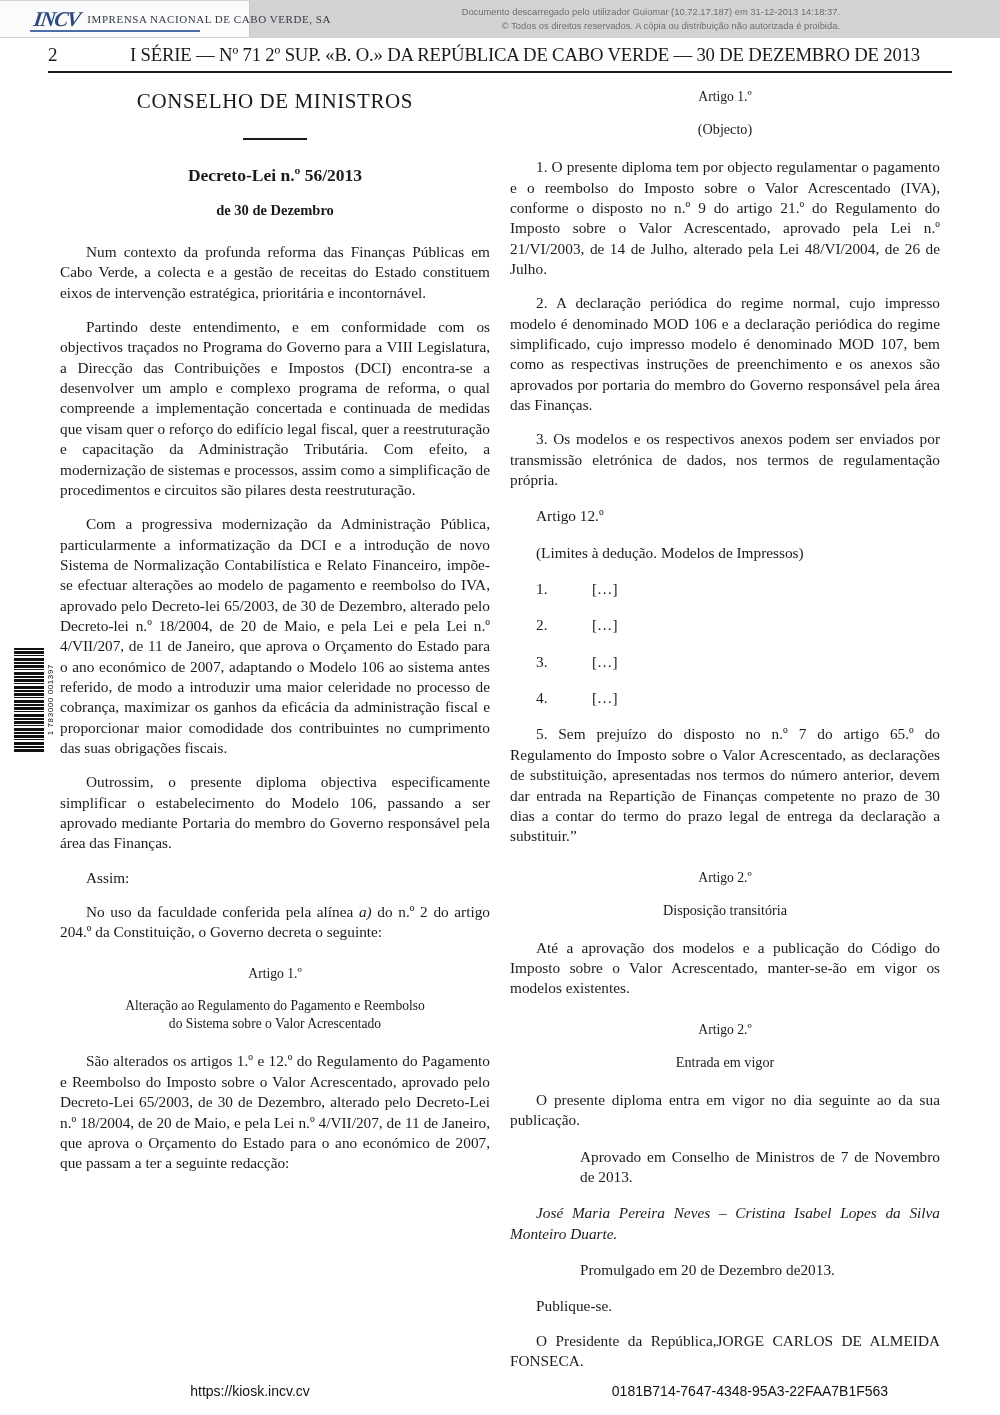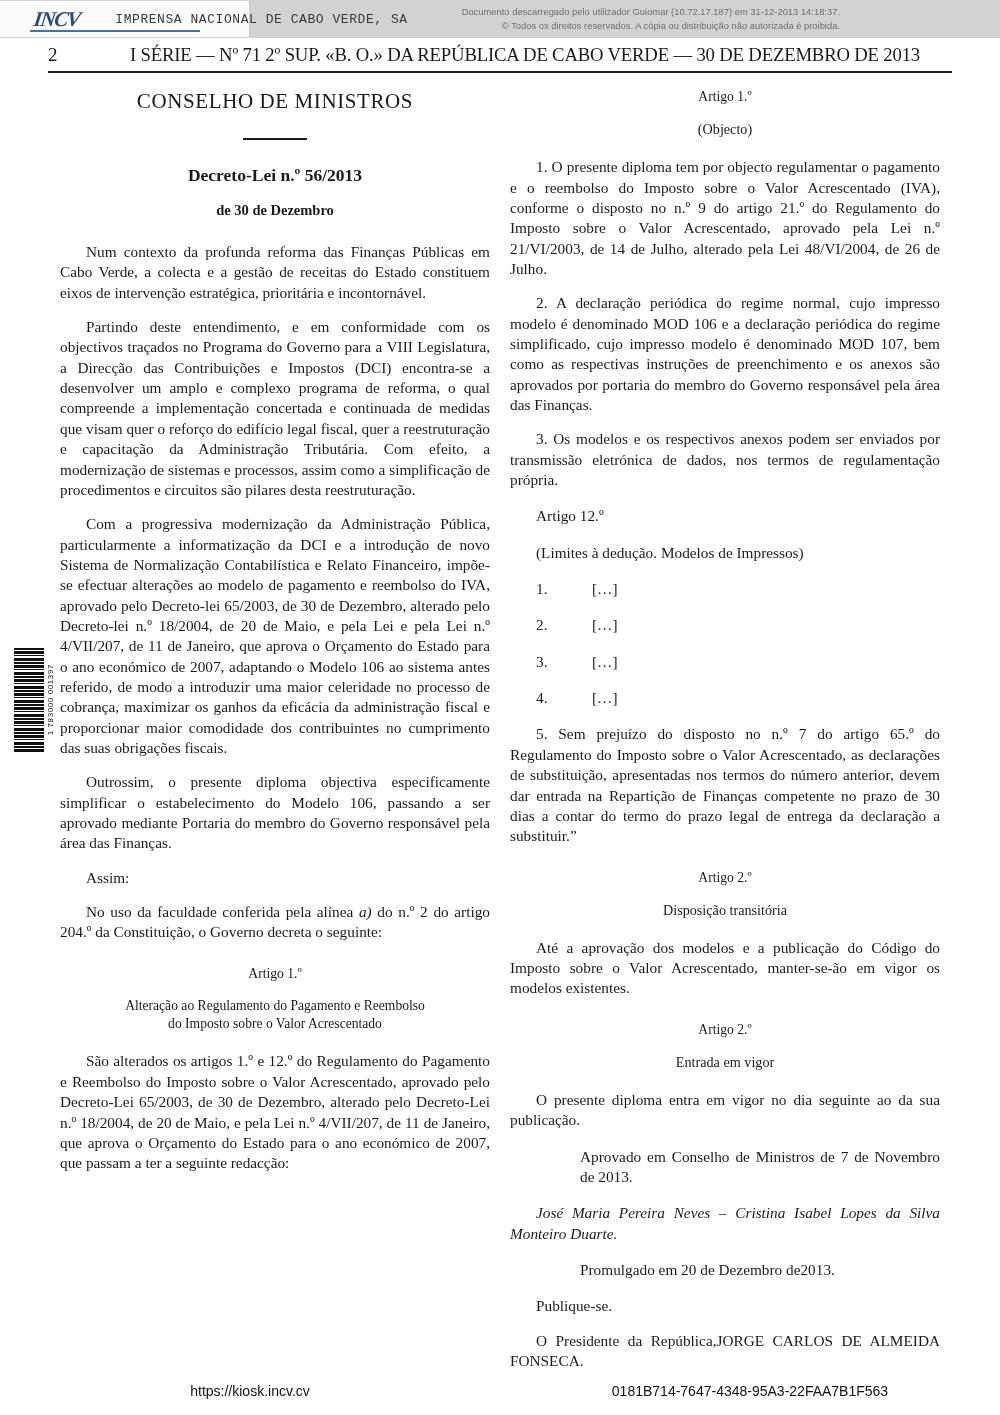--- a/index.html
+++ b/index.html
@@ -45,26 +45,25 @@
     font-style: italic;
     font-weight: bold;
     font-size: 21px;
     color: #2a4a80;
     letter-spacing: -1.5px;
     line-height: 1;
     transform: skewX(-8deg);
     margin-right: 8px;
   }
   .logo-text {
-    font-family: Liberation Mono, monospace;
-    font-size: 13px;
+    font-family: Liberation Serif, serif;
+    font-size: 11px;
     color: #333a45;
     letter-spacing: 0.55px;
     white-space: nowrap;
-    margin-left: 28px;
   }
   .logo-underline {
     position: absolute;
     left: 30px;
     bottom: 5px;
     width: 170px;
     height: 2px;
     background: #4a6ea8;
   }
   .watermark {
@@ -291,21 +290,21 @@
       <p class="body">Partindo deste entendimento, e em conformidade com os objectivos traçados no Programa do Governo para a VIII Legislatura, a Direcção das Contribuições e Impostos (DCI) encontra-se a desenvolver um amplo e complexo programa de reforma, o qual compreende a implementação concertada e continuada de medidas que visam quer o reforço do edifício legal fiscal, quer a reestruturação e capacitação da Administração Tributária. Com efeito, a modernização de sistemas e processos, assim como a simplificação de procedimentos e circuitos são pilares desta reestruturação.</p>
       <p class="body">Com a progressiva modernização da Administração Pública, particularmente a informatização da DCI e a introdução de novo Sistema de Normalização Contabilística e Relato Financeiro, impõe-se efectuar alterações ao modelo de pagamento e reembolso do IVA, aprovado pelo Decreto-lei 65/2003, de 30 de Dezembro, alterado pelo Decreto-lei n.º 18/2004, de 20 de Maio, e pela Lei e pela Lei n.º 4/VII/207, de 11 de Janeiro, que aprova o Orçamento do Estado para o ano económico de 2007, adaptando o Modelo 106 ao sistema antes referido, de modo a introduzir uma maior celeridade no processo de cobrança, maximizar os ganhos da eficácia da administração fiscal e proporcionar maior comodidade dos contribuintes no cumprimento das suas obrigações fiscais.</p>
       <p class="body">Outrossim, o presente diploma objectiva especificamente simplificar o estabelecimento do Modelo 106, passando a ser aprovado mediante Portaria do membro do Governo responsável pela área das Finanças.</p>
       <p class="body">Assim:</p>
 
       <p class="body"><span>No uso da faculdade conferida pela alínea </span><span class="italic">a)</span><span> do n.º 2 do artigo 204.º da Constituição, o Governo decreta o seguinte:</span></p>
 
       <p class="artigo">Artigo 1.º</p>
       <p class="epigrafe small">
         <span>Alteração ao Regulamento do Pagamento e Reembolso</span><br>
-        <span>do Imposto sobre o Valor Acrescentado</span>
+        <span>do Sistema sobre o Valor Acrescentado</span>
       </p>
 
       <p class="body">São alterados os artigos 1.º e 12.º do Regulamento do Pagamento e Reembolso do Imposto sobre o Valor Acrescentado, aprovado pelo Decreto-Lei 65/2003, de 30 de Dezembro, alterado pelo Decreto-Lei n.º 18/2004, de 20 de Maio, e pela Lei n.º 4/VII/207, de 11 de Janeiro, que aprova o Orçamento do Estado para o ano económico de 2007, que passam a ter a seguinte redacção:</p>
     </div>
 
     <div class="col col-right">
 
       <p class="artigo" style="margin-top:0;">Artigo 1.º</p>
       <p class="epigrafe">(Objecto)</p>
 

